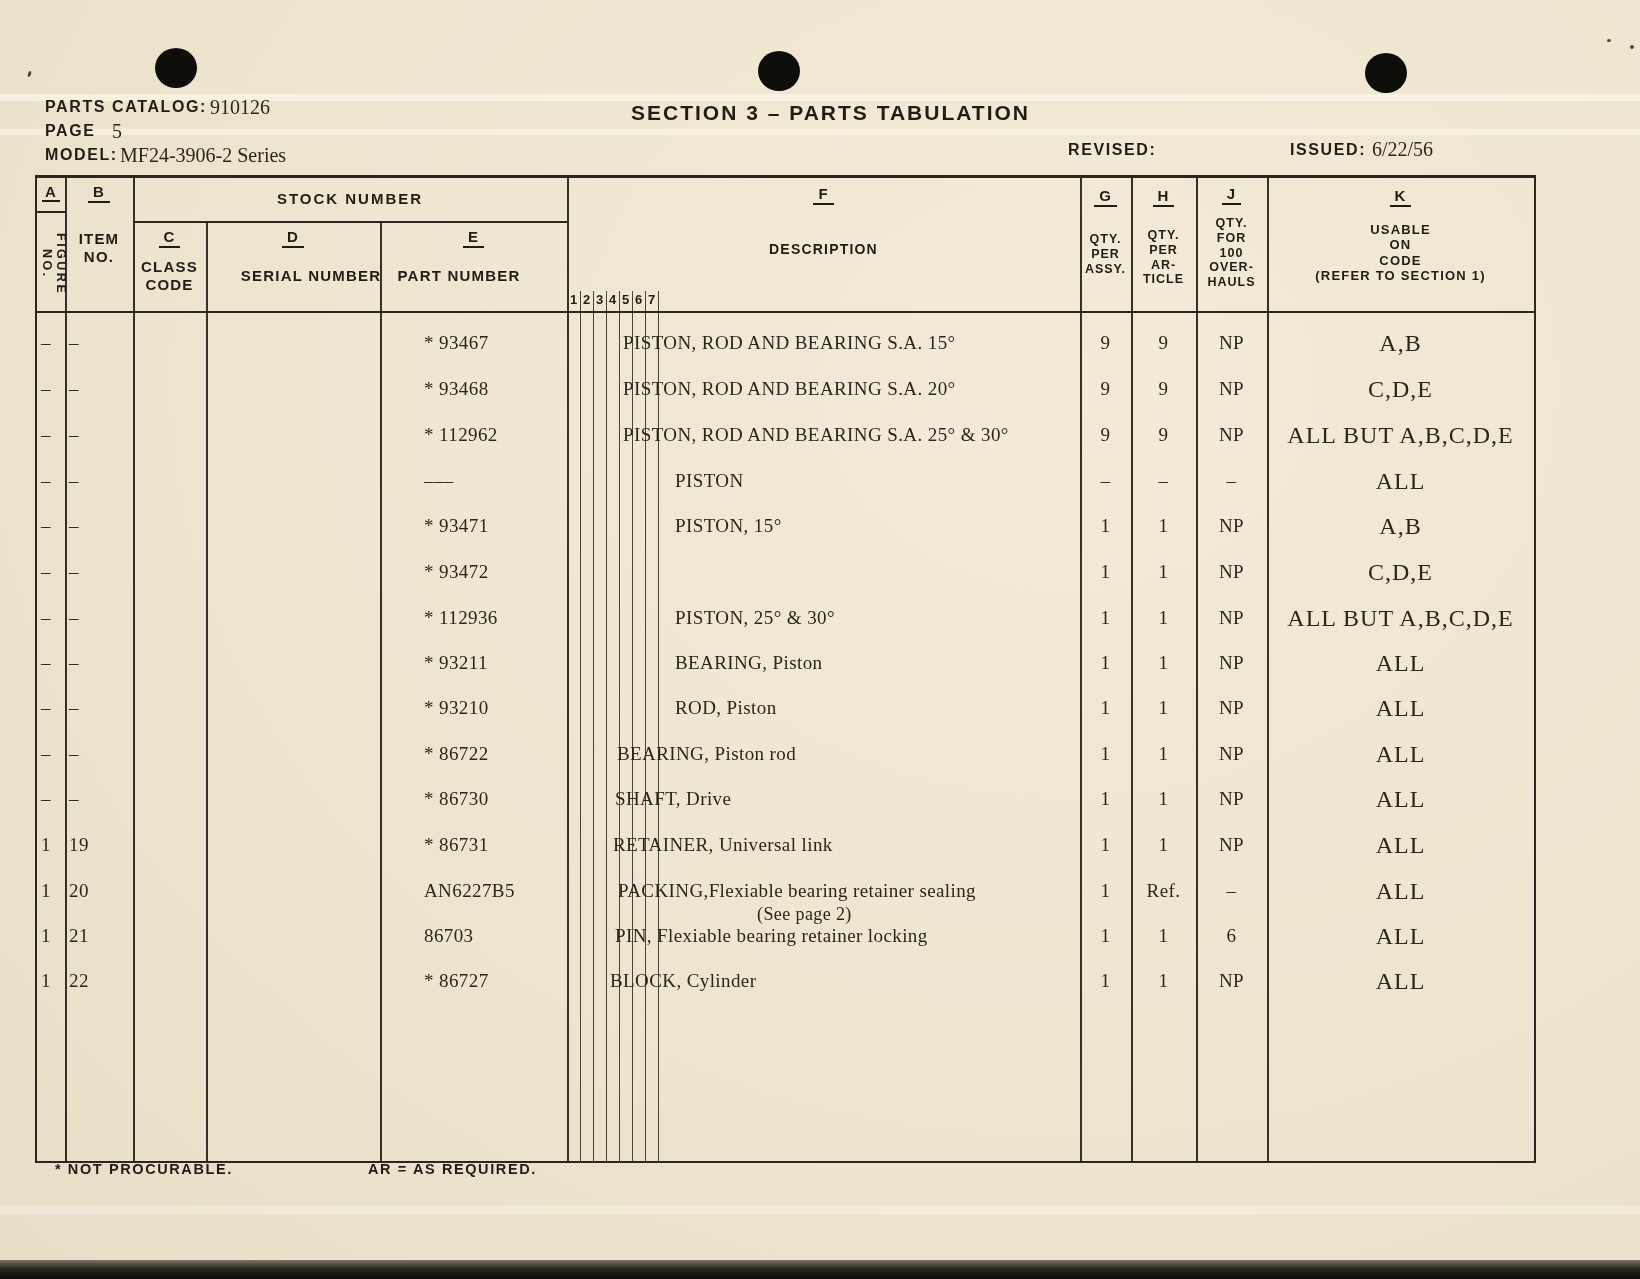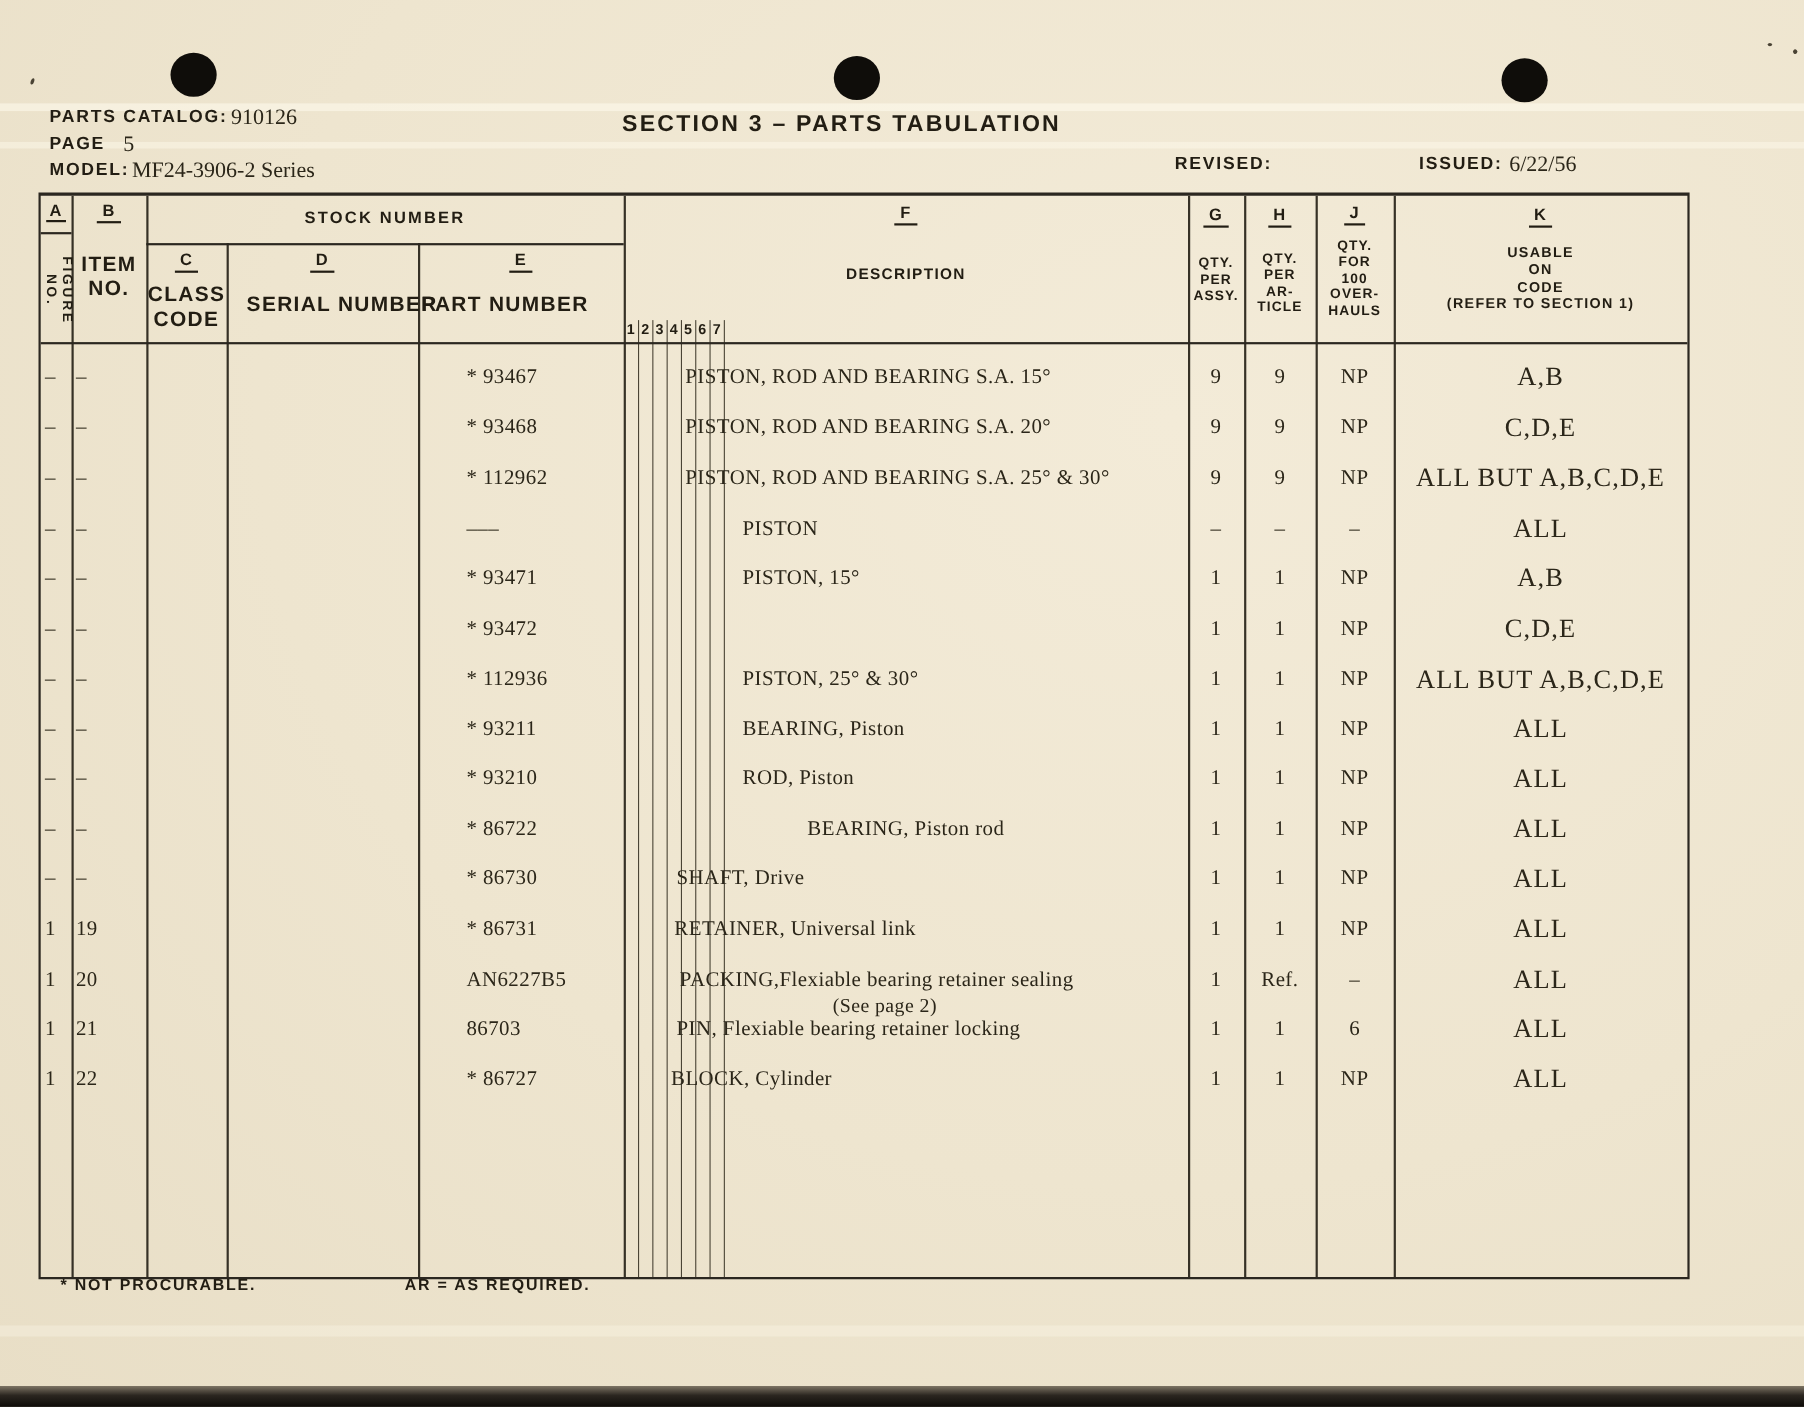--- a/index.html
+++ b/index.html
@@ -26,36 +26,36 @@
   }
   .vl{position:absolute;top:0;bottom:0;width:2px;background:#363126;}
   .vl.part{top:43px;}
   .vl.thin{width:1px;background:#46403311;background:#4a4435;top:113px;}
   .hl{position:absolute;height:2px;background:#2b2720;}
 
   
   .hletter{display:inline-block;border-bottom:2px solid #221d13;padding:0 5px 1px;
            font-weight:700;font-size:15px;letter-spacing:1px;color:#221d13;}
   .hcell{position:absolute;text-align:center;}
-  .sublab{font-size:19px;letter-spacing:1.2px;}
+  .sublab{font-size:15px;letter-spacing:1.2px;}
 
   
   .tbody{position:absolute;left:0;top:135px;width:1497px;height:846px;}
   .row{position:absolute;left:0;width:1497px;height:28px;line-height:28px;}
   .cell{position:absolute;font-size:19px;letter-spacing:0.4px;}
   .c-fig {left:0;width:28px;padding-left:4px;}
   .c-item{left:28px;width:64px;padding-left:4px;}
   .c-part{left:343px;width:187px;padding-left:44px;}
   .c-desc{left:530px;width:513px;}
   .c-g{left:1043px;width:51px;text-align:center;}
   .c-h{left:1094px;width:65px;text-align:center;}
   .c-j{left:1159px;width:71px;text-align:center;}
   .c-k{left:1230px;width:267px;text-align:center;letter-spacing:1px;font-size:24px;}
   .di-43{padding-left:43px;} .di-46{padding-left:46px;} .di-48{padding-left:48px;}
-  .di-50{text-align:center;} .di-51{padding-left:51px;} .di-56{padding-left:56px;}
+  .di-50{padding-left:50px;} .di-51{padding-left:51px;} .di-56{padding-left:56px;}
   .di-72{padding-left:108px;}
   .desc2{line-height:19px;font-size:18px;}
 
   .digit{position:absolute;top:114px;width:13px;text-align:center;
          font-weight:700;font-size:13px;color:#221d13;}
 
   .vert-head{
     writing-mode:vertical-rl;
     font-weight:700;font-size:12.5px;letter-spacing:2.5px;color:#221d13;
   }
@@ -83,21 +83,21 @@
 
   <span class="abs lab" style="left:45px;top:98px;font-size:16px;">PARTS CATALOG:</span>
   <span class="abs typed" style="left:210px;top:96px;font-size:20px;">910126</span>
 
   <span class="abs lab" style="left:45px;top:122px;font-size:16px;">PAGE</span>
   <span class="abs typed" style="left:112px;top:120px;font-size:20px;">5</span>
 
   <span class="abs lab" style="left:45px;top:146px;font-size:16px;">MODEL:</span>
   <span class="abs typed" style="left:120px;top:144px;font-size:20px;">MF24-3906-2 Series</span>
 
-  <div class="abs lab" style="left:500px;top:101px;width:530px;text-align:center;font-size:21px;letter-spacing:2px;">SECTION 3 – PARTS TABULATION</div>
+  <div class="abs lab" style="left:500px;top:101px;width:530px;text-align:right;font-size:21px;letter-spacing:2px;">SECTION 3 – PARTS TABULATION</div>
 
   <span class="abs lab" style="left:1068px;top:141px;font-size:16px;">REVISED:</span>
   <span class="abs lab" style="left:1290px;top:141px;font-size:16px;">ISSUED:</span>
   <span class="abs typed" style="left:1372px;top:138px;font-size:20px;">6/22/56</span>
 
   <div class="ptable">
 
     <div class="vl" style="left:28px;"></div>
     <div class="vl" style="left:96px;"></div>
     <div class="vl part" style="left:169px;"></div>

